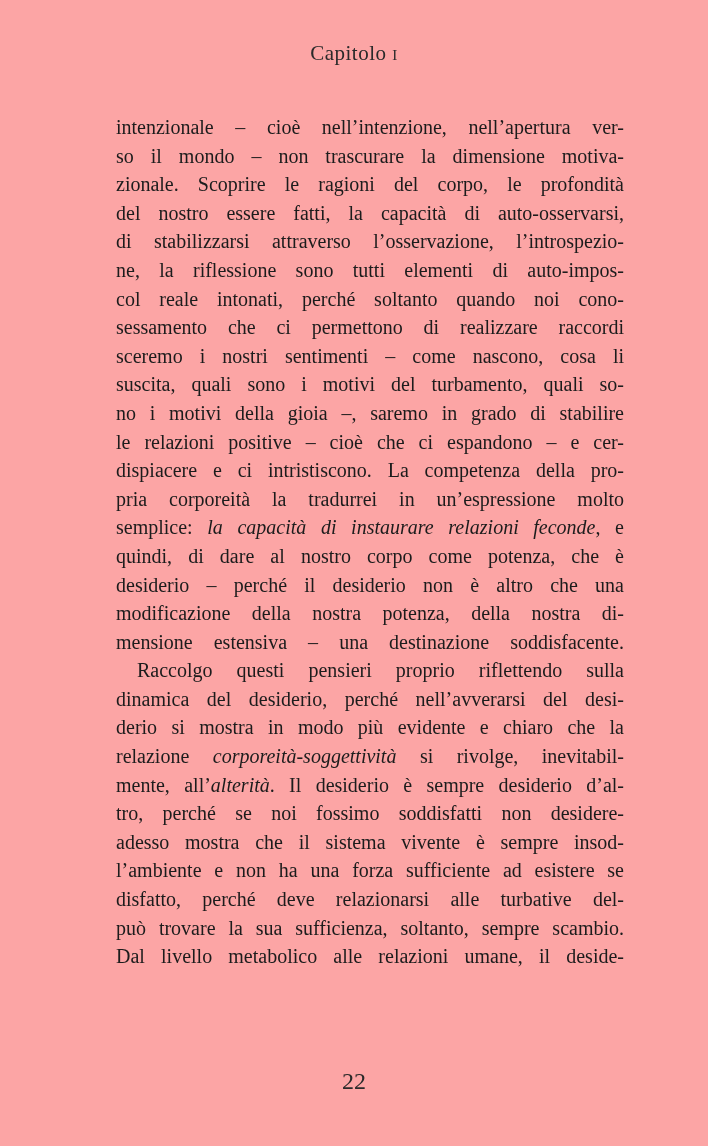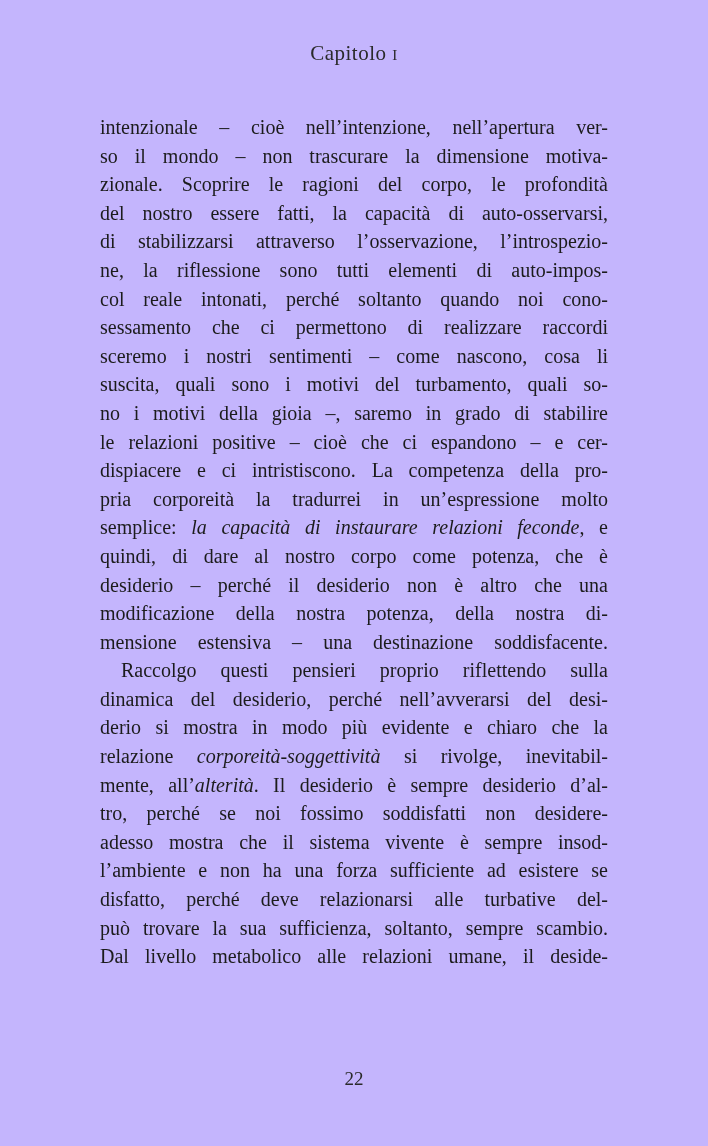--- a/index.html
+++ b/index.html
@@ -4,42 +4,42 @@
 <style>
   html, body {
     margin: 0;
     padding: 0;
     background: #ffffff;
   }
   .page {
     position: relative;
     width: 708px;
     height: 1146px;
-    background: #c4b5fd;
+    background: #fca5a5;
     font-family: "Liberation Serif", serif;
     color: #1c1c1c;
     overflow: hidden;
   }
   .chapter-header {
     position: absolute;
     top: 41px;
     left: 0;
     width: 100%;
     text-align: center;
     font-size: 21px;
     letter-spacing: 0.5px;
     color: #2a2a2a;
   }
   .smallcaps {
     font-variant: small-caps;
   }
   .text-block {
     position: absolute;
     top: 113px;
-    left: 100px;
+    left: 116px;
     width: 508px;
   }
   .paragraph {
     margin: 0;
   }
   .line {
     font-size: 20px;
     line-height: 28.6px;
     text-align: justify;
     text-align-last: justify;
@@ -51,21 +51,21 @@
   }
   .line em {
     font-style: italic;
   }
   .page-number {
     position: absolute;
     top: 1068px;
     left: 0;
     width: 100%;
     text-align: center;
-    font-size: 19px;
+    font-size: 24px;
     color: #2a2a2a;
   }
 </style>
 </head>
 <body>
 
 <div class="page">
 
   <div class="chapter-header">
     <span>Capitolo</span><span>&nbsp;</span><span class="smallcaps">i</span>

